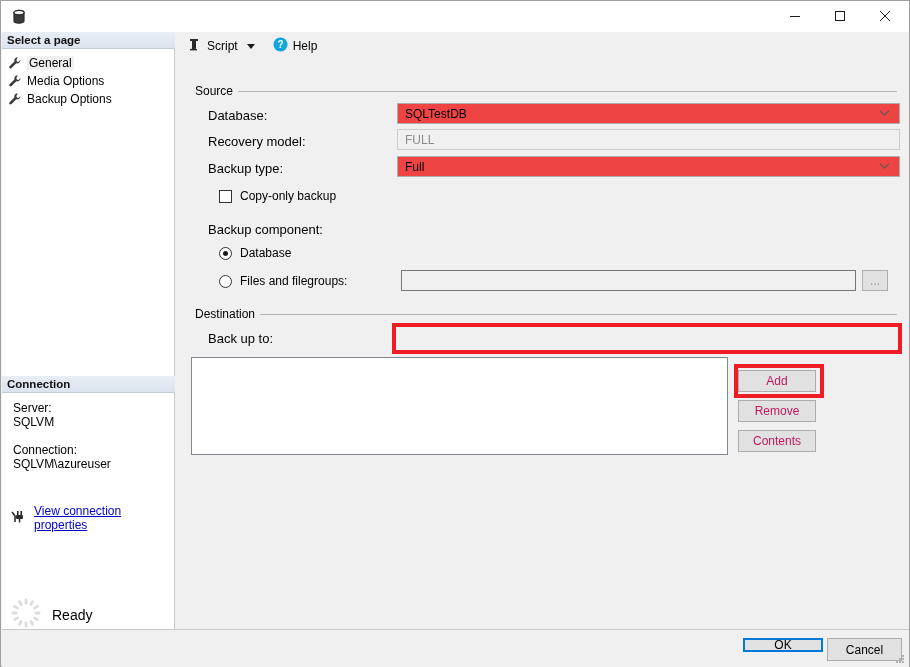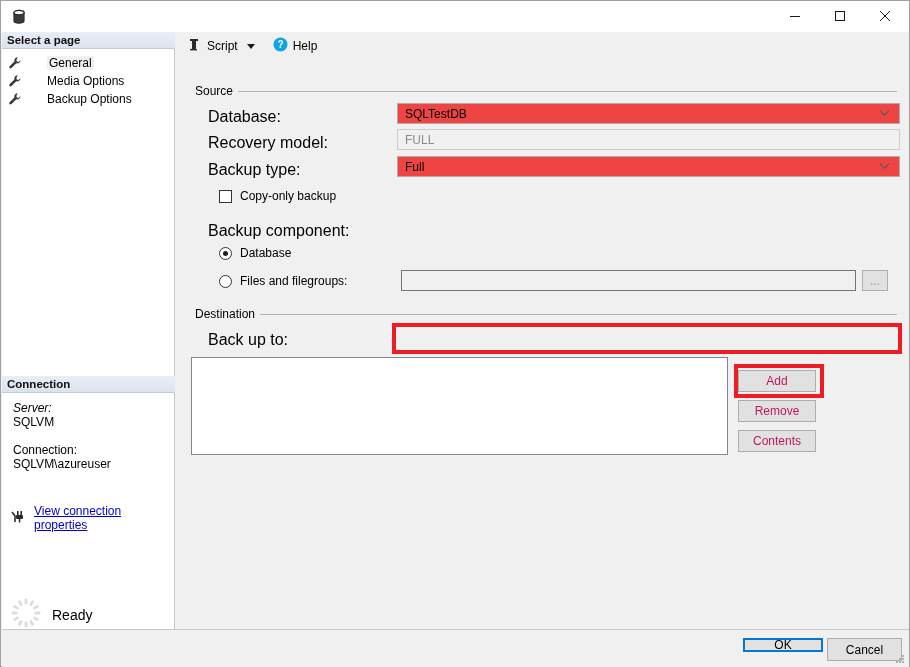--- a/index.html
+++ b/index.html
@@ -72,21 +72,20 @@
   #hdr-select { top: 0px; }
   #hdr-connection { top: 344px; }
   #hdr-progress { top: 512px; }
 
   .page-item {
     position: absolute; left: 6px;
     height: 17px;
     display: flex; align-items: center;
     font-size: 12px;
     padding-right: 4px;
-    gap: 20px;
   }
   .page-item .label { margin-left: 5px; }
   .page-item.selected .label {
     background: #f0f0f0;
     padding: 0 2px;
   }
   .wrench { width: 14px; height: 14px; display:block; }
 
   .conn-text {
     position: absolute; left: 11px;
@@ -151,21 +150,21 @@
     z-index: 2;
   }
   .group-line {
     position: absolute;
     height: 1px;
     background: #b4b4b4;
   }
 
   .fld-label {
     position: absolute;
-    font-size: 16px;
+    font-size: 13px;
     color: #000;
     white-space: nowrap;
   }
 
   
   .combo {
     position: absolute;
     box-sizing: border-box;
     border: 1px solid #adadad;
     background: #ef4444;
@@ -342,21 +341,21 @@
       <span class="wrench">
         <svg width="14" height="14" viewBox="0 0 14 14">
           <path d="M9.7 1.2a3.4 3.4 0 0 0-3.3 4.2L1.6 10.2a1.3 1.3 0 0 0 1.9 1.9l4.8-4.8a3.4 3.4 0 0 0 4.2-3.3l-2 2-1.7-.4-.4-1.7z" fill="#3a3a3a"></path>
         </svg>
       </span>
       <span class="label">Backup Options</span>
     </div>
 
     <div class="pane-header" id="hdr-connection">Connection</div>
 
-    <div class="conn-text" style="top:369px;font-style:italic;">Server:</div>
+    <div class="conn-text" style="top:369px;">Server:</div>
     <div class="conn-text" style="top:383px;">SQLVM</div>
     <div class="conn-text" style="top:411px;">Connection:</div>
     <div class="conn-text" style="top:425px;">SQLVM\azureuser</div>
 
     <div id="conn-link-row">
       <span>
         <svg width="16" height="14" viewBox="0 0 16 14">
           <path d="M2 2 L5 6 L5 12" stroke="#2b2b2b" stroke-width="1.6" fill="none"></path>
           <rect x="7" y="1" width="1.6" height="4" fill="#2b2b2b"></rect>
           <rect x="10.4" y="1" width="1.6" height="4" fill="#2b2b2b"></rect>

